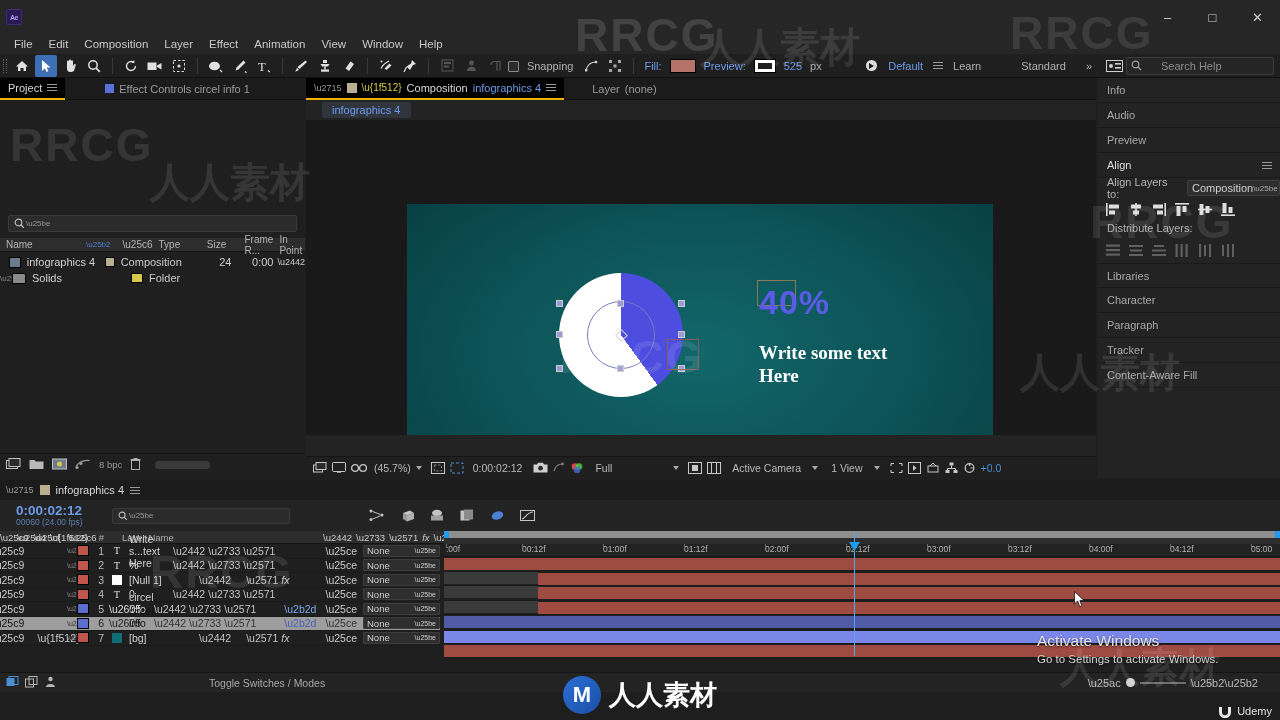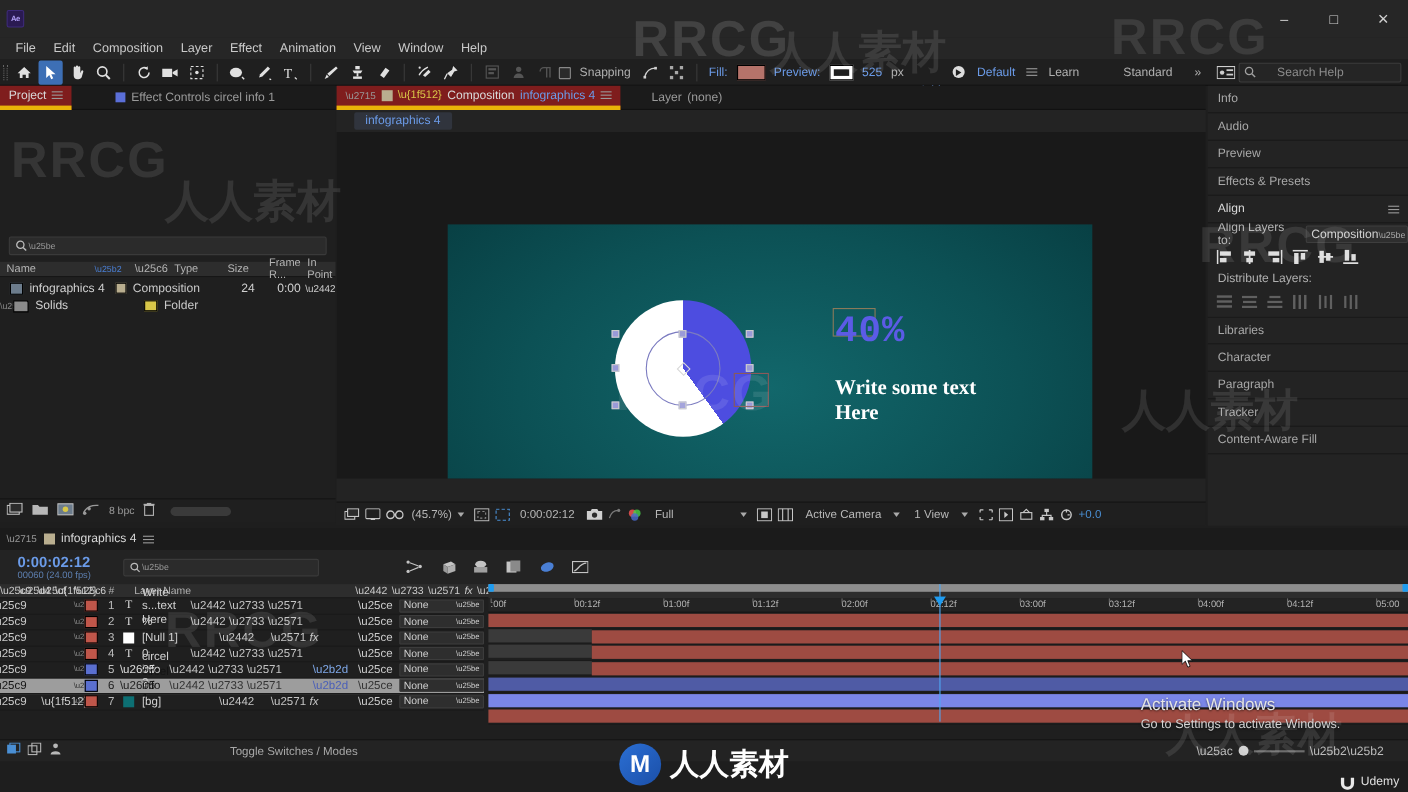--- a/index.html
+++ b/index.html
@@ -97,21 +97,21 @@
   .panel { position: absolute; background: #232323; }
   .panel-tabbar {
     height: 22px; background: #1b1b1b; display: flex; align-items: center;
     border-bottom: 1px solid #111;
   }
   .ptab {
     height: 22px; display: flex; align-items: center; padding: 0 8px;
     font-size: 11px; color: #9a9a9a; gap: 5px;
   }
   .ptab.active {
-    background: #7f1d1d; color: #d8d8d8; border-bottom: 4px solid #eab308;
+    background: #000000; color: #d8d8d8; border-bottom: 2px solid #eab308;
   }
   .hamb { display:inline-block; width:10px; }
   .hamb i { display:block; height:1px; background:#9a9a9a; margin:2px 0; }
 
   
   #projectPanel { left: 0; top: 78px; width: 305px; height: 375px; background: #1f1f1f; }
   .proj-body { position: relative; height: 100%; }
   .proj-search {
     position: absolute; top: 115px; left: 8px; width: 289px; height: 17px;
     background: #2b2b2b; border: 1px solid #3a3a3a; border-radius: 2px;
@@ -171,21 +171,21 @@
     border: 1px solid #7b7bc0; border-radius: 50%;
   }
   .handle {
     position: absolute; width: 7px; height: 7px; background: #9a9ad8; border: 1px solid #ccc;
   }
   .anchor {
     position: absolute; left: 58px; top: 58px; width: 9px; height: 9px;
     border: 1px solid #d8d8d8; transform: rotate(45deg);
   }
   .txt-40 {
-    position: absolute; left: 352px; top: 79px; font-family: Liberation Mono, monospace;
+    position: absolute; left: 352px; top: 79px; font-family: Liberation Sans, sans-serif;
     font-size: 34px; font-weight: bold; color: #5b5be6; letter-spacing: 1px;
   }
   .txt-body {
     position: absolute; left: 352px; top: 137px; font-family: "Liberation Serif", serif;
     font-size: 19px; font-weight: bold; color: #ffffff; line-height: 23px;
   }
   .sel-box-sm {
     position: absolute; left: 260px; top: 135px; width: 32px; height: 31px;
     border: 1px solid #8a5a5a;
   }
@@ -781,23 +781,20 @@
 
   <div class="panel" id="rightPanel">
     <div class="rp-item">
       <span>Info</span>
     </div>
     <div class="rp-item">
       <span>Audio</span>
     </div>
     <div class="rp-item">
       <span>Preview</span>
-    </div>
-    <div class="rp-item">
-      <span>Effects &amp; Presets</span>
     </div>
     <div class="rp-item open">
       <span>Align</span>
       <span class="hamb rp-hamb">
           <i></i>
           <i></i>
           <i></i>
         </span>
     </div>
 

